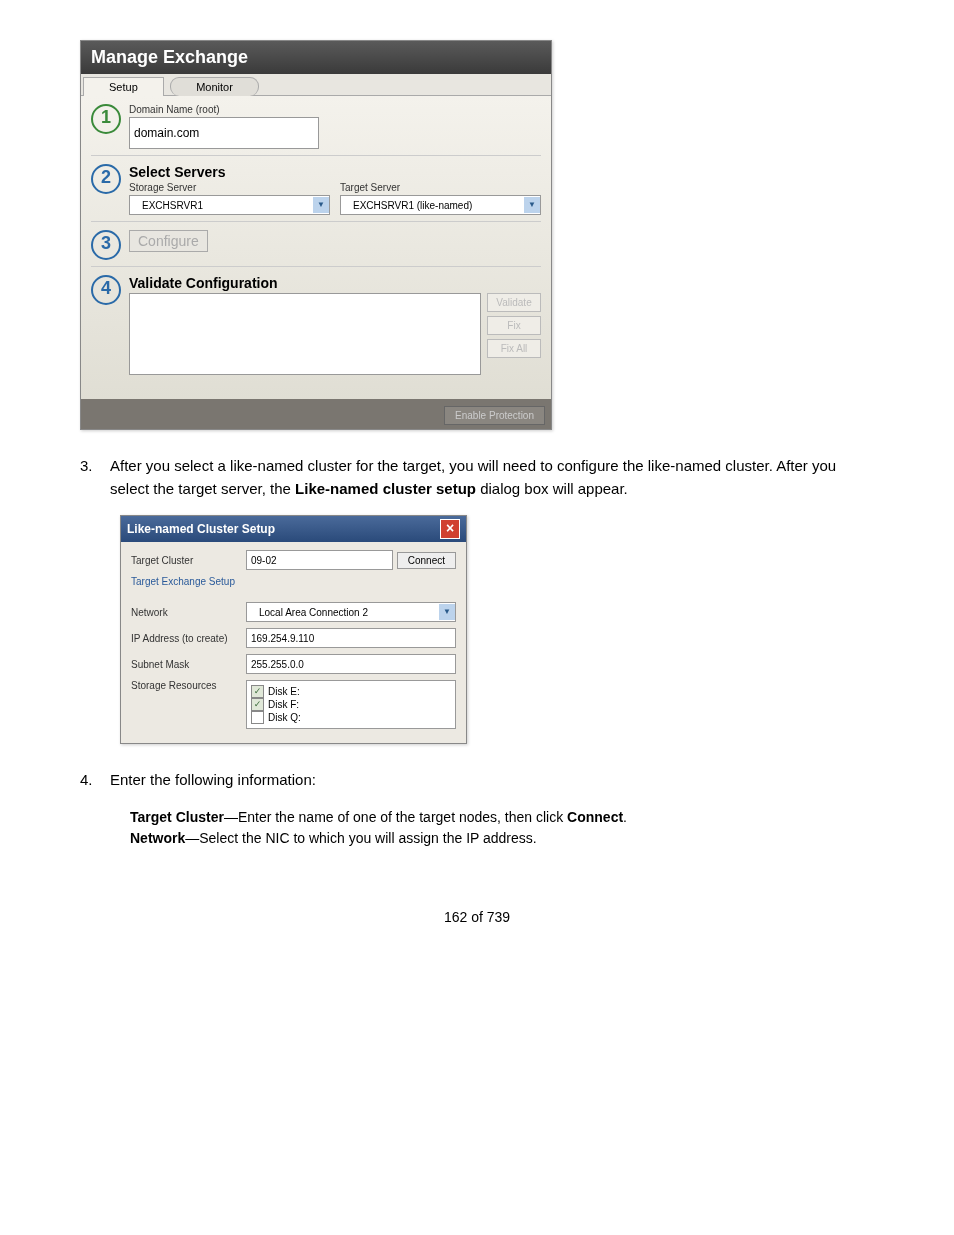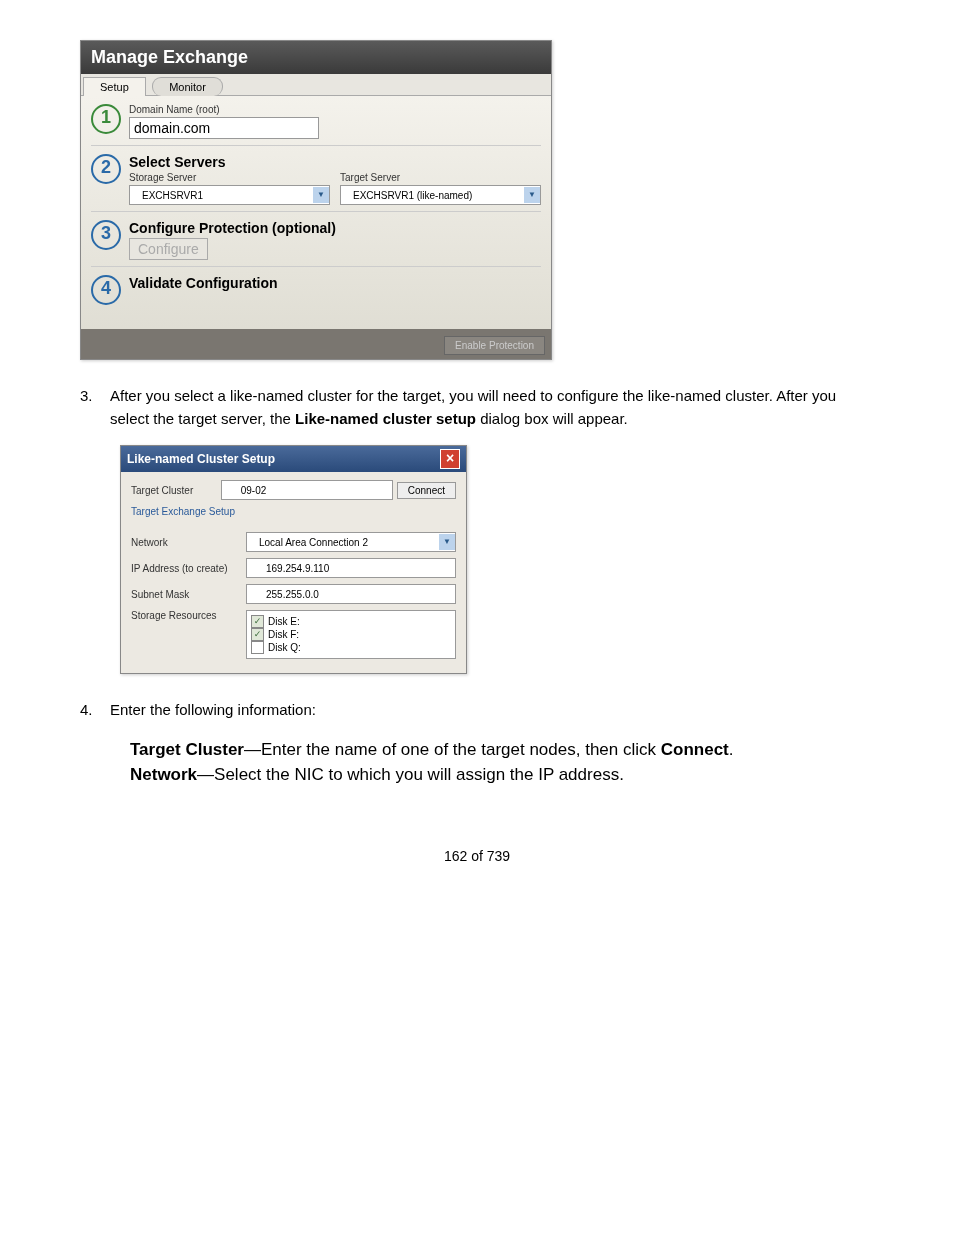--- a/index.html
+++ b/index.html
@@ -25,21 +25,21 @@
     padding: 6px 10px;
   }
   .tabs {
     background: #e8e6e0;
     border-bottom: 1px solid #aaa;
     padding-top: 2px;
   }
   .tab {
     display: inline-block;
     font-size: 11px;
-    padding: 3px 16px;
+    padding: 3px 25px;
     border: 1px solid #aaa;
     border-bottom: none;
     background: #f4f2ec;
     margin-left: 2px;
     position: relative;
     top: 1px;
   }
   .tab.inactive {
     background: #e0ded8;
     border-radius: 9px;
@@ -79,22 +79,22 @@
     font-weight: bold;
     margin-bottom: 2px;
   }
   .step-sub {
     font-size: 10px;
     color: #333;
     margin-bottom: 2px;
   }
   .text-input {
     width: 180px;
-    font-size: 14px;
-    padding: 2px 4px;
+    font-size: 12px;
+    padding: 8px 4px;
     border: 1px solid #999;
     background: #fff;
   }
   .server-row {
     display: flex;
     gap: 10px;
   }
   .server-col { flex: 1; }
   .dropdown {
     display: flex;
@@ -211,21 +211,21 @@
   }
   .dlg-label {
     width: 115px;
     color: #333;
   }
   .dlg-input {
     flex: 1;
     border: 1px solid #999;
     background: #fff;
     font-size: 10px;
-    padding: 2px 19px;
+    padding: 2px 4px;
     height: 14px;
   }
   .connect-btn {
     font-size: 10px;
     padding: 2px 10px;
     border: 1px solid #999;
     background: #eee;
     margin-left: 4px;
   }
   .fieldset-label {
@@ -264,21 +264,21 @@
   .dlg-btn {
     font-size: 10px;
     padding: 2px 14px;
     border: 1px solid #999;
     background: #eee;
     margin-left: 4px;
   }
   .dlg-btn.disabled { color: #aaa; }
   .sub-doc {
     margin-left: 90px;
-    font-size: 17px;
+    font-size: 14px;
     line-height: 1.5;
   }
   .page-num {
     text-align: center;
     font-size: 14px;
     margin-top: 60px;
   }
 </style>
 </head>
 <body>
@@ -318,29 +318,36 @@
               <div class="arrow">▼</div>
             </div>
           </div>
         </div>
       </div>
     </div>
 
     <div class="step">
       <div class="step-num">3</div>
       <div class="step-content">
-        <div class="step-title">Configure Protection (optional)</div>
         <span class="small-btn">Configure</span>
       </div>
     </div>
 
     <div class="step">
       <div class="step-num">4</div>
       <div class="step-content">
         <div class="step-title">Validate Configuration</div>
+        <div class="validate-box">
+          <div class="validate-area"></div>
+          <div class="side-btns">
+            <div class="side-btn">Validate</div>
+            <div class="side-btn">Fix</div>
+            <div class="side-btn">Fix All</div>
+          </div>
+        </div>
       </div>
     </div>
 
   </div>
   <div class="footer-bar">
     <span class="footer-btn">Enable Protection</span>
   </div>
 </div>
 
 <div class="doc-text">

